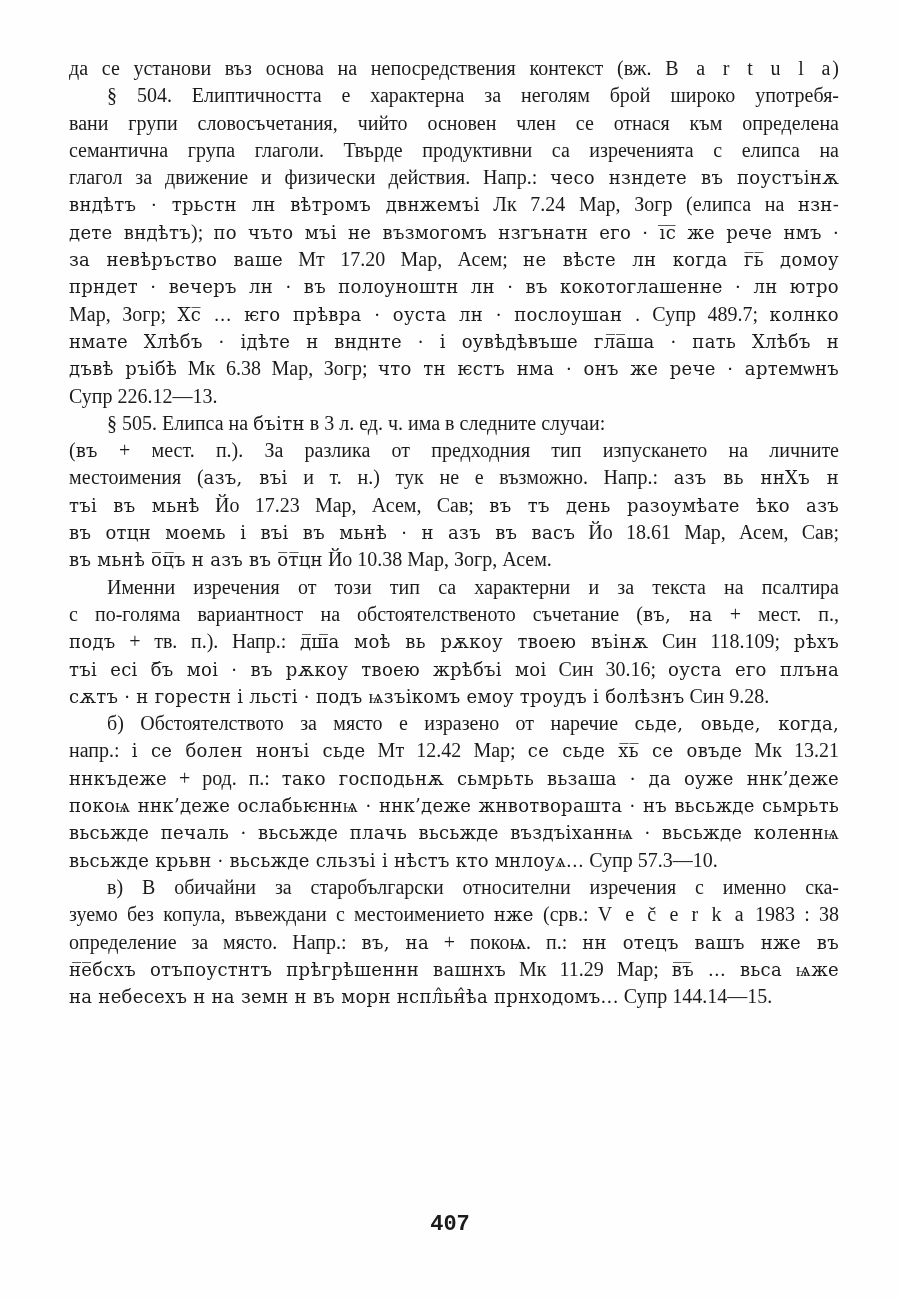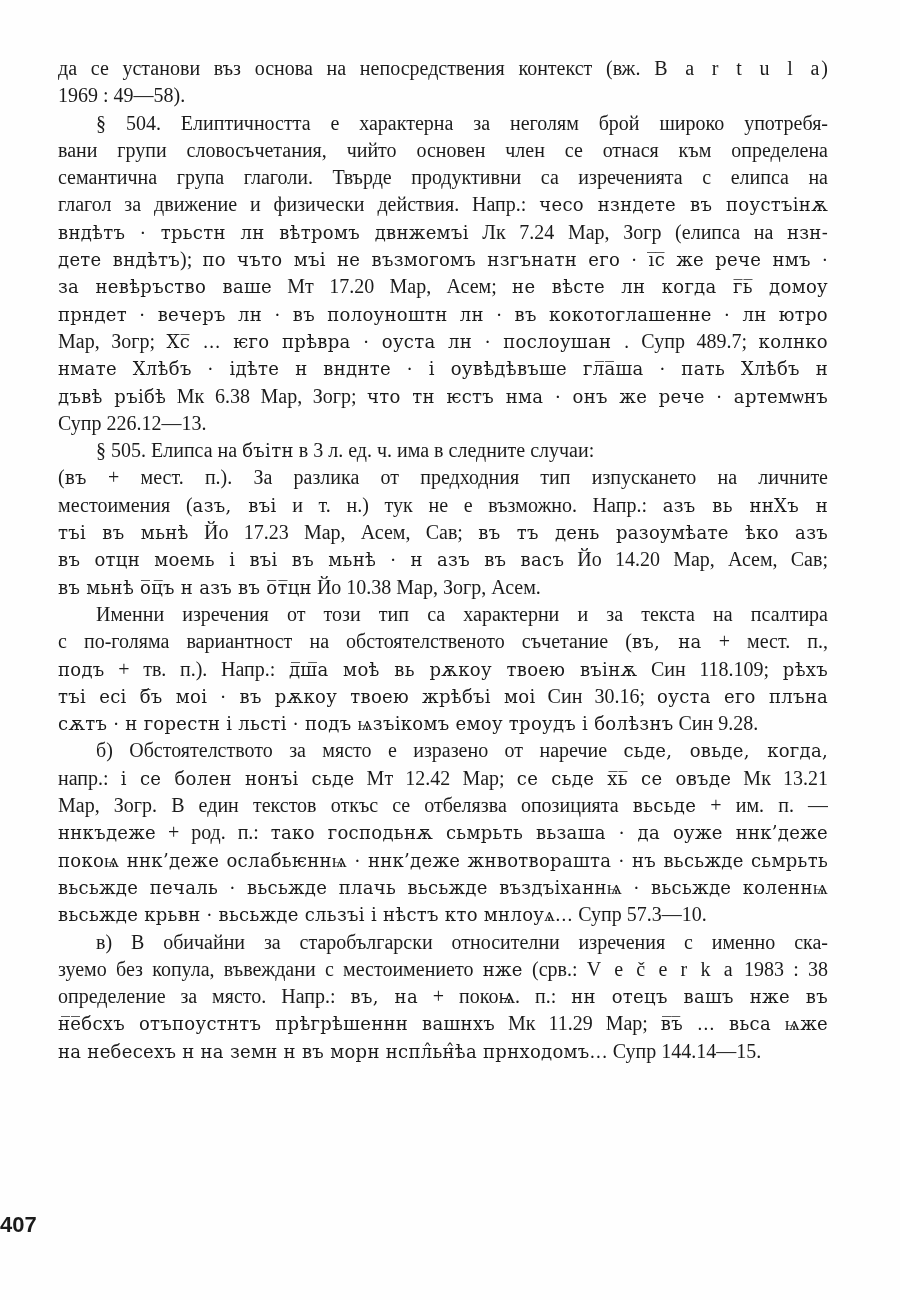--- a/index.html
+++ b/index.html
@@ -11,21 +11,21 @@
     position: relative;
     width: 900px;
     height: 1300px;
     background: #fefefe;
     color: #1b1b1b;
     font-family: "Liberation Serif", serif;
     overflow: hidden;
   }
   .text-block {
     position: absolute;
-    left: 58px;
+    left: 69px;
     top: 55px;
     width: 770px;
   }
   .line {
     height: 27.3px;
     line-height: 27.3px;
     font-size: 20px;
     overflow: hidden;
     text-align: justify;
     text-align-last: justify;
@@ -49,34 +49,33 @@
     letter-spacing: 2px;
   }
   .n {
     font-family: "Liberation Serif", serif;
   }
   .pageno {
     position: absolute;
     top: 1212px;
     left: 0;
     width: 900px;
-    text-align: left;
+    text-align: center;
     font-size: 22px;
     font-weight: 700;
-    font-family: Liberation Sans, sans-serif;
+    font-family: Liberation Mono, monospace;
   }
 </style>
 </head>
 <body>
 
 <div class="page">
   <div class="text-block">
       <div>
         <div class="line"><span class="n">да се установи въз основа на непосредствения контекст (вж. </span><span class="l">B a r t u l a</span><span class="n">)</span></div>
-        <div class="line last"><span class="n">1969 : 49—58).</span></div>
       </div>
       <div>
         <div class="line indent"><span class="n">§ 504. Елиптичността е характерна за неголям брой широко употребя-</span></div>
         <div class="line"><span class="n">вани групи словосъчетания, чийто основен член се отнася към определена</span></div>
         <div class="line"><span class="n">семантична група глаголи. Твърде продуктивни са изреченията с елипса на</span></div>
         <div class="line"><span class="n">глагол за движение и физически действия. Напр.: </span><span class="o">чесо нзндете въ поустъінѫ</span></div>
         <div class="line"><span class="o">вндѣтъ · трьстн лн вѣтромъ двнжемъі</span><span class="n"> Лк 7.24 Мар, Зогр (елипса на </span><span class="o">нзн-</span></div>
         <div class="line"><span class="o">дете вндѣтъ</span><span class="n">); </span><span class="o">по чъто мъі не възмогомъ нзгънатн его · і̅с̅ же рече нмъ ·</span></div>
         <div class="line"><span class="o">за невѣръство ваше</span><span class="n"> Мт 17.20 Мар, Асем; </span><span class="o">не вѣсте лн когда г̅ь̅ домоу</span></div>
         <div class="line"><span class="o">прндет · вечеръ лн · въ полоуноштн лн · въ кокотоглашенне · лн ютро</span></div>
@@ -85,34 +84,33 @@
         <div class="line"><span class="o">дъвѣ ръібѣ</span><span class="n"> Мк 6.38 Мар, Зогр; </span><span class="o">что тн ѥстъ нма · онъ же рече · артемѡнъ</span></div>
         <div class="line last"><span class="n">Супр 226.12—13.</span></div>
       </div>
       <div>
         <div class="line last indent"><span class="n">§ 505. Елипса на </span><span class="o">бъітн</span><span class="n"> в 3 л. ед. ч. има в следните случаи:</span></div>
       </div>
       <div>
         <div class="line"><span class="n">(</span><span class="o">въ</span><span class="n"> + мест. п.). За разлика от предходния тип изпускането на личните</span></div>
         <div class="line"><span class="n">местоимения (</span><span class="o">азъ, въі</span><span class="n"> и т. н.) тук не е възможно. Напр.: </span><span class="o">азъ вь ннХъ н</span></div>
         <div class="line"><span class="o">тъі въ мьнѣ</span><span class="n"> Йо 17.23 Мар, Асем, Сав; </span><span class="o">въ тъ день разоумѣате ѣко азъ</span></div>
-        <div class="line"><span class="o">въ отцн моемь і въі въ мьнѣ · н азъ въ васъ</span><span class="n"> Йо 14.20 Мар, Асем, Сав;</span></div>
+        <div class="line"><span class="o">въ отцн моемь і въі въ мьнѣ · н азъ въ васъ</span><span class="n"> Йо 18.61 Мар, Асем, Сав;</span></div>
         <div class="line last"><span class="o">въ мьнѣ о̅ц̅ъ н азъ въ о̅т̅цн</span><span class="n"> Йо 10.38 Мар, Зогр, Асем.</span></div>
       </div>
       <div>
         <div class="line indent"><span class="n">Именни изречения от този тип са характерни и за текста на псалтира</span></div>
         <div class="line"><span class="n">с по-голяма вариантност на обстоятелственото съчетание (</span><span class="o">въ, на</span><span class="n"> + мест. п.,</span></div>
         <div class="line"><span class="o">подъ</span><span class="n"> + тв. п.). Напр.: </span><span class="o">д̅ш̅а моѣ вь рѫкоу твоею въінѫ</span><span class="n"> Син 118.109; </span><span class="o">рѣхъ</span></div>
         <div class="line"><span class="o">тъі есі б̅ъ моі · въ рѫкоу твоею жрѣбъі моі</span><span class="n"> Син 30.16; </span><span class="o">оуста его плъна</span></div>
         <div class="line last"><span class="o">сѫтъ · н горестн і льсті · подъ ѩзъікомъ емоу троудъ і болѣзнъ</span><span class="n"> Син 9.28.</span></div>
       </div>
       <div>
         <div class="line indent"><span class="n">б) Обстоятелството за място е изразено от наречие </span><span class="o">сьде, овьде, когда,</span></div>
         <div class="line"><span class="n">напр.: </span><span class="o">і се болен нонъі сьде</span><span class="n"> Мт 12.42 Мар; </span><span class="o">се сьде х̅ь̅ се овъде</span><span class="n"> Мк 13.21</span></div>
-        <div class="line"><span class="n">Мар, Зогр. В един текстов откъс се отбелязва опозицията </span><span class="o">вьсьде</span><span class="n"> + им. п. —</span></div>
         <div class="line"><span class="o">ннкъдеже</span><span class="n"> + род. п.: </span><span class="o">тако господьнѫ сьмрьть вьзаша · да оуже ннк’деже</span></div>
         <div class="line"><span class="o">покоѩ ннк’деже ослабьѥннѩ · ннк’деже жнвотворашта · нъ вьсьжде сьмрьть .</span></div>
         <div class="line"><span class="o">вьсьжде печаль · вьсьжде плачь вьсьжде въздъіханнѩ · вьсьжде коленнѩ</span></div>
         <div class="line last"><span class="o">вьсьжде крьвн · вьсьжде сльзъі і нѣстъ кто мнлоуѧ...</span><span class="n"> Супр 57.3—10.</span></div>
       </div>
       <div>
         <div class="line indent"><span class="n">в) В обичайни за старобългарски относителни изречения с именно ска-</span></div>
         <div class="line"><span class="n">зуемо без копула, въвеждани с местоимението </span><span class="o">нже</span><span class="n"> (срв.: </span><span class="l">V e č e r k a</span><span class="n"> 1983 : 38</span></div>
         <div class="line"><span class="n">определение за място. Напр.: </span><span class="o">въ, на</span><span class="n"> + покоѩ. п.: </span><span class="o">нн отецъ вашъ нже въ</span></div>
         <div class="line"><span class="o">н̅е̅бсхъ отъпоустнтъ прѣгрѣшеннн вашнхъ</span><span class="n"> Мк 11.29 Мар; </span><span class="o">в̅ъ̅ ... вьса ѩже</span></div>

